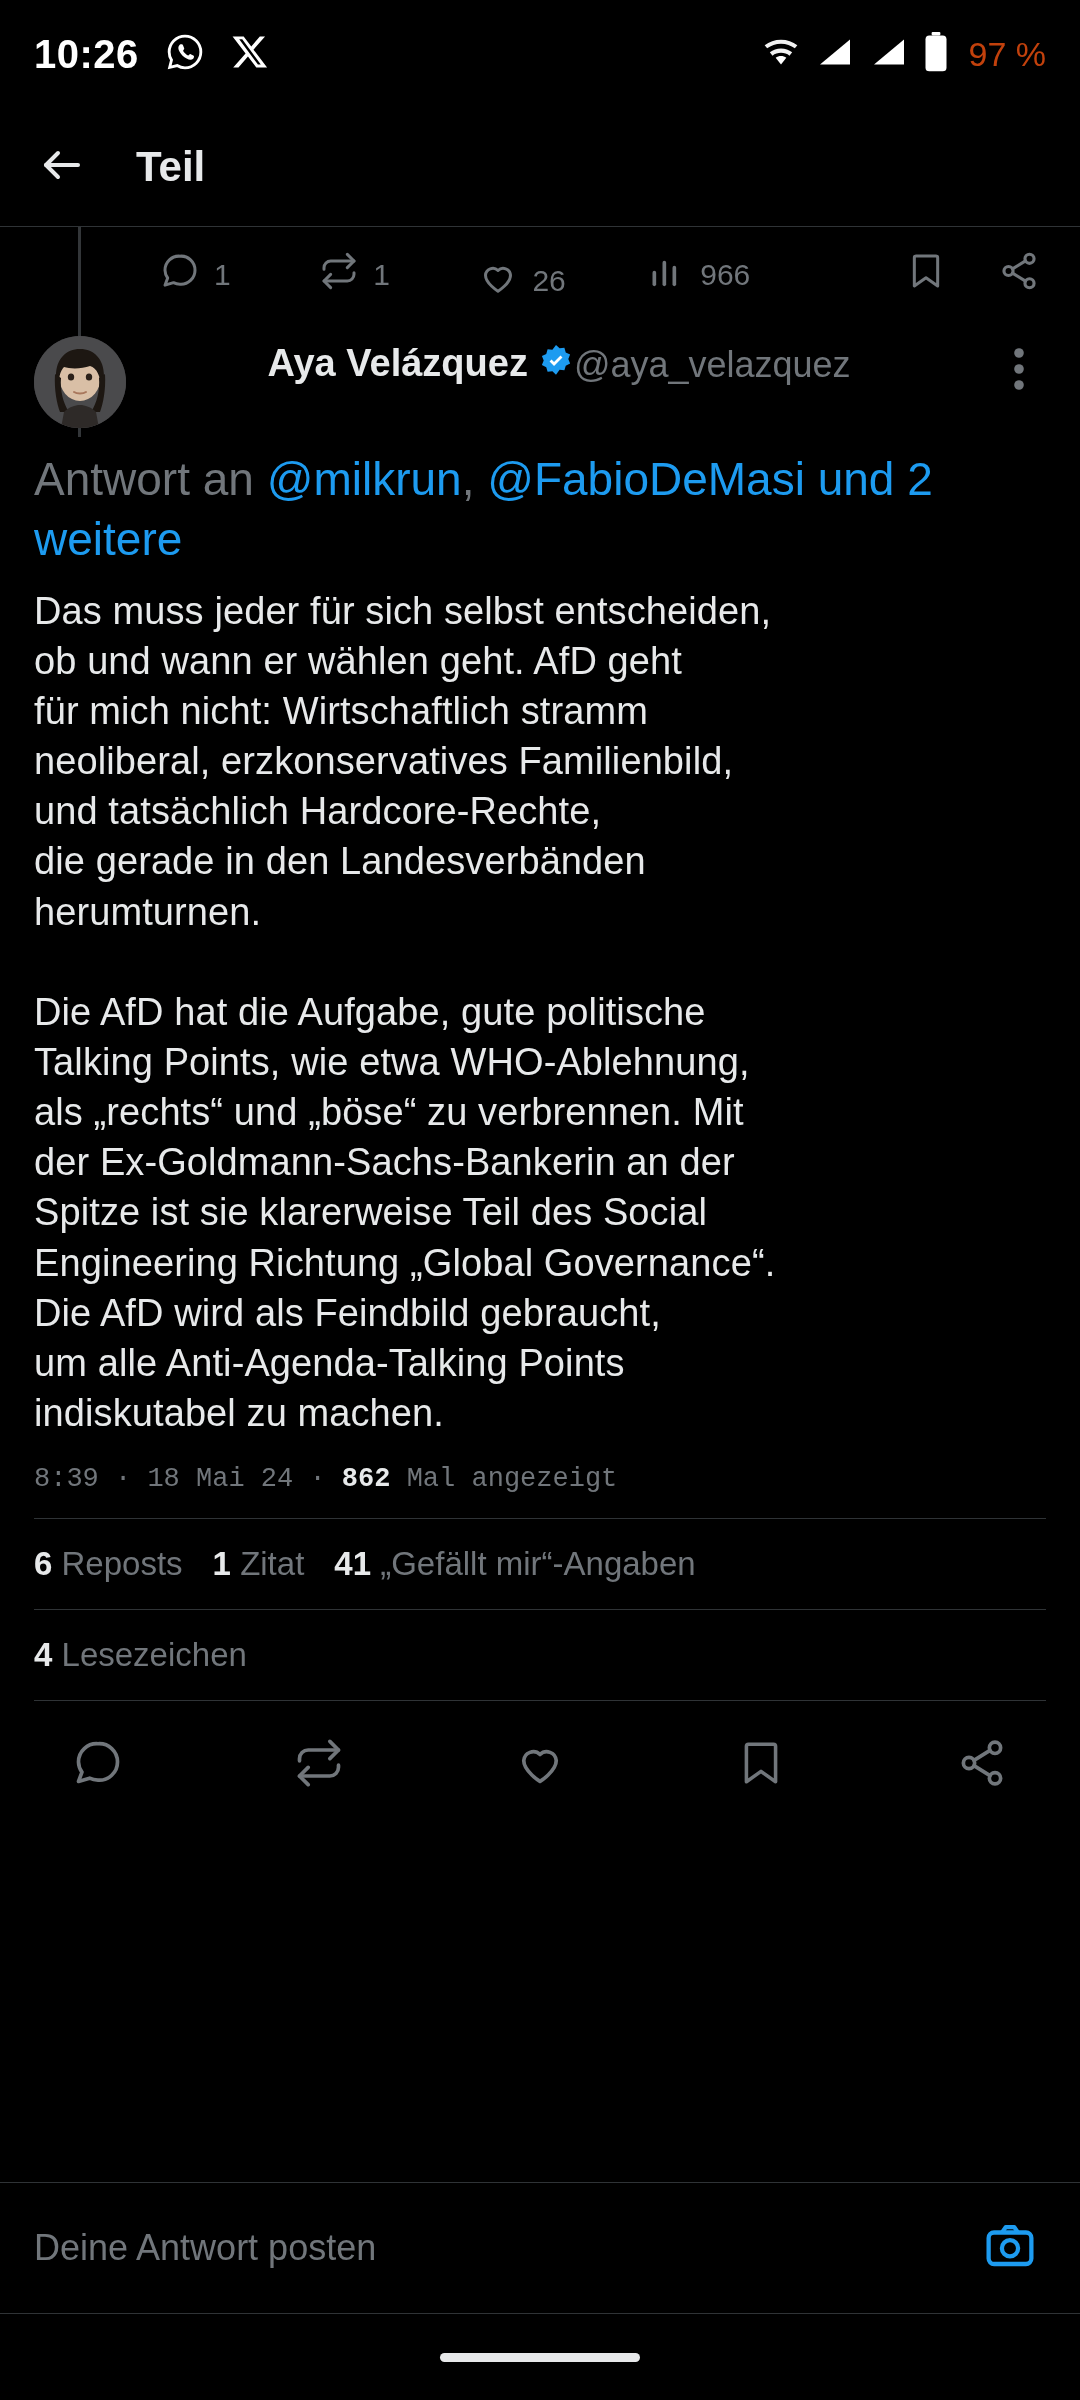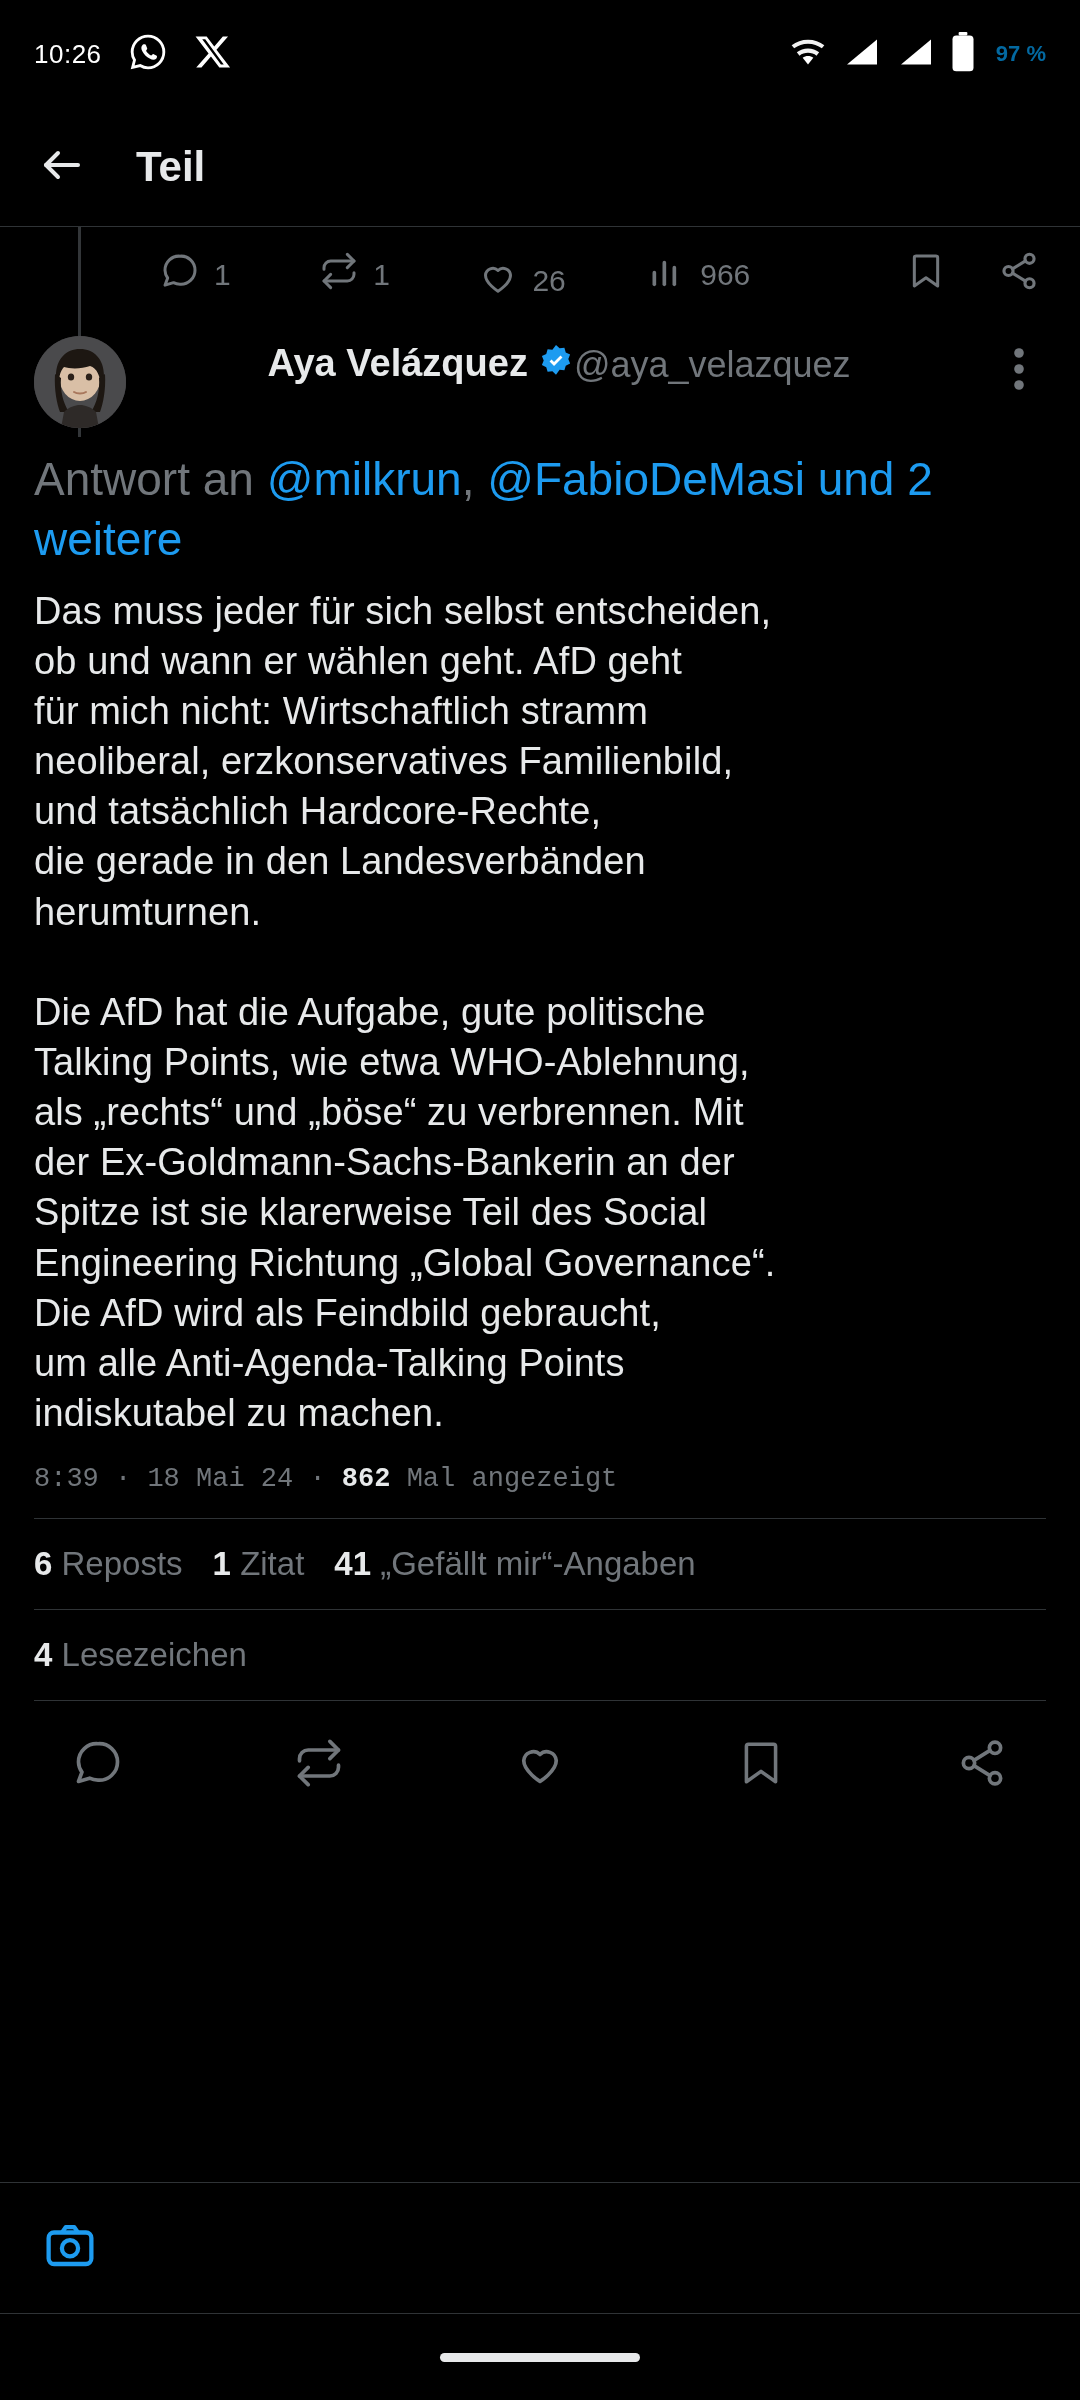--- a/index.html
+++ b/index.html
@@ -27,35 +27,35 @@
     align-items: center;
     padding: 0 34px;
     flex: 0 0 auto;
   }
   .status-left {
     display: flex;
     align-items: center;
     gap: 26px;
   }
   .status-clock {
-    font-size: 26px;
-    font-weight: 400;
+    font-size: 40px;
+    font-weight: 700;
     letter-spacing: 0.5px;
     color: #fff;
   }
   .status-right {
     margin-left: auto;
     display: flex;
     align-items: center;
     gap: 14px;
   }
   .battery-text {
-    font-size: 22px;
-    font-weight: 700;
-    color: #0369a1;
+    font-size: 34px;
+    font-weight: 400;
+    color: #c2410c;
     margin-left: 6px;
   }
 
   
   .appbar {
     height: 118px;
     display: flex;
     align-items: center;
     padding: 0 34px;
     gap: 46px;
@@ -512,20 +512,21 @@
             </svg>
           </span>
         </div>
       </div>
     </div>
   </div>
 
   <div class="divider"></div>
 
   <div class="composer">
+    <input class="composer-input" type="text" placeholder="Deine Antwort posten" style="">
     <div class="camera-btn">
       <span>
         <svg width="54" height="54" viewBox="0 0 24 24" fill="none" stroke="#1d9bf0" stroke-width="1.9" stroke-linejoin="round">
           <rect x="2.5" y="6" width="19" height="14" rx="2.4"></rect>
           <path d="M8.5 6l1.6-2.4h3.8L15.5 6"></path>
           <circle cx="12" cy="13" r="3.6"></circle>
         </svg>
       </span>
     </div>
   </div>

